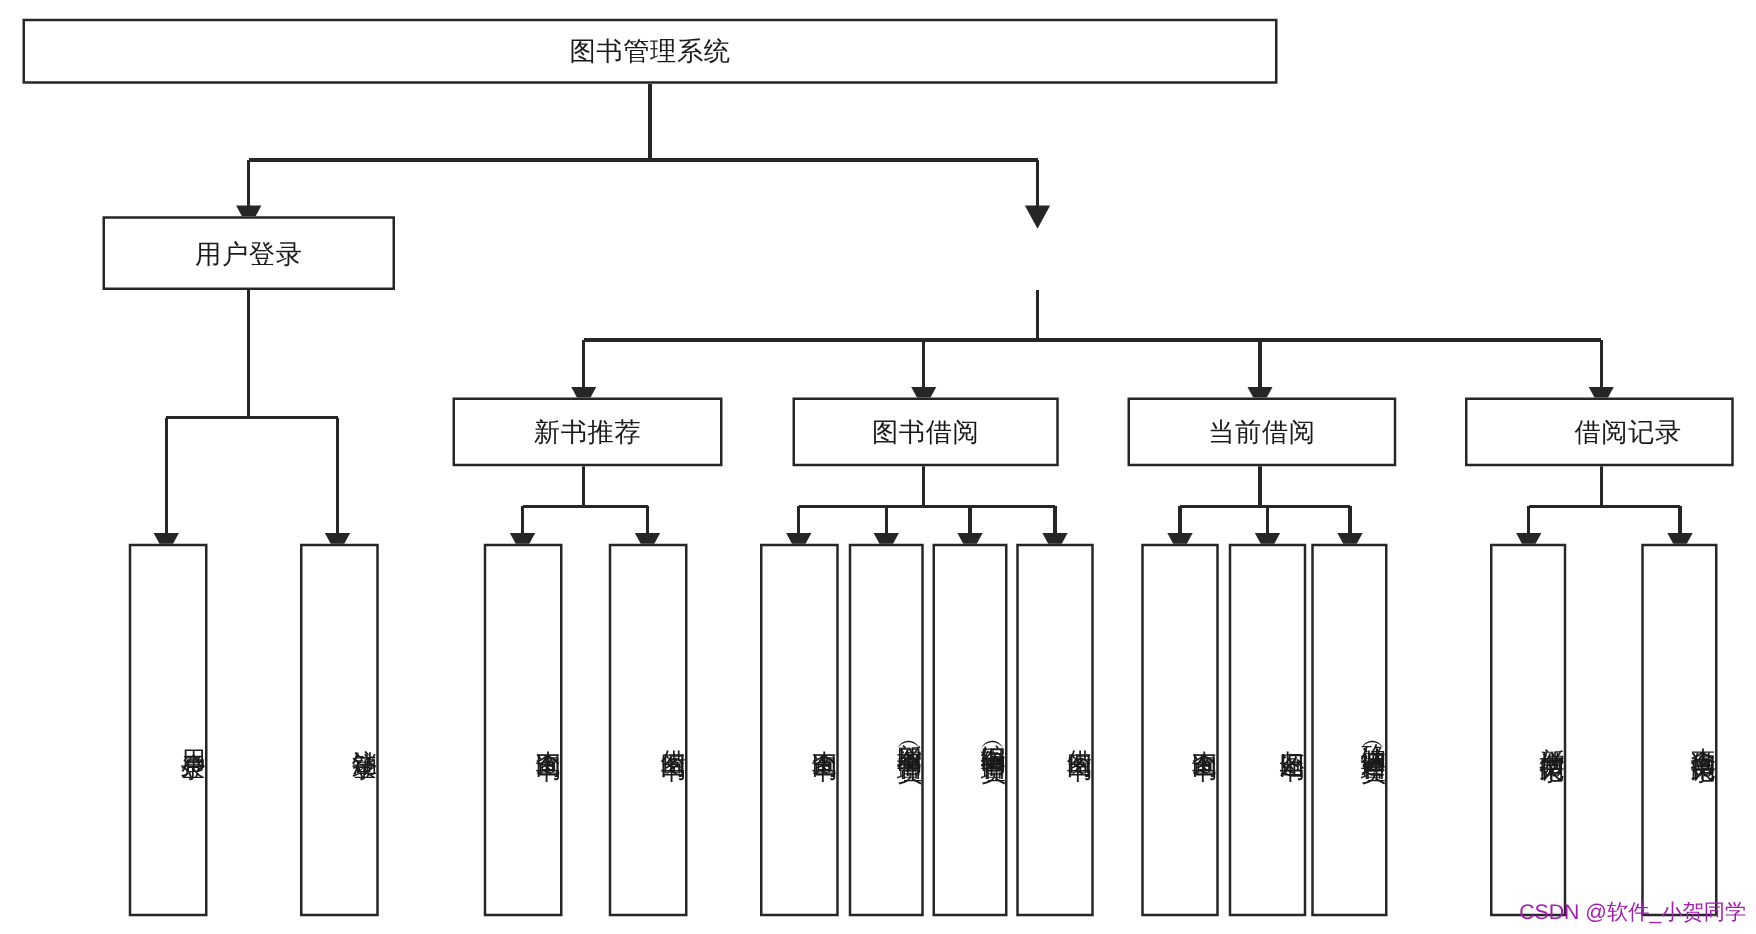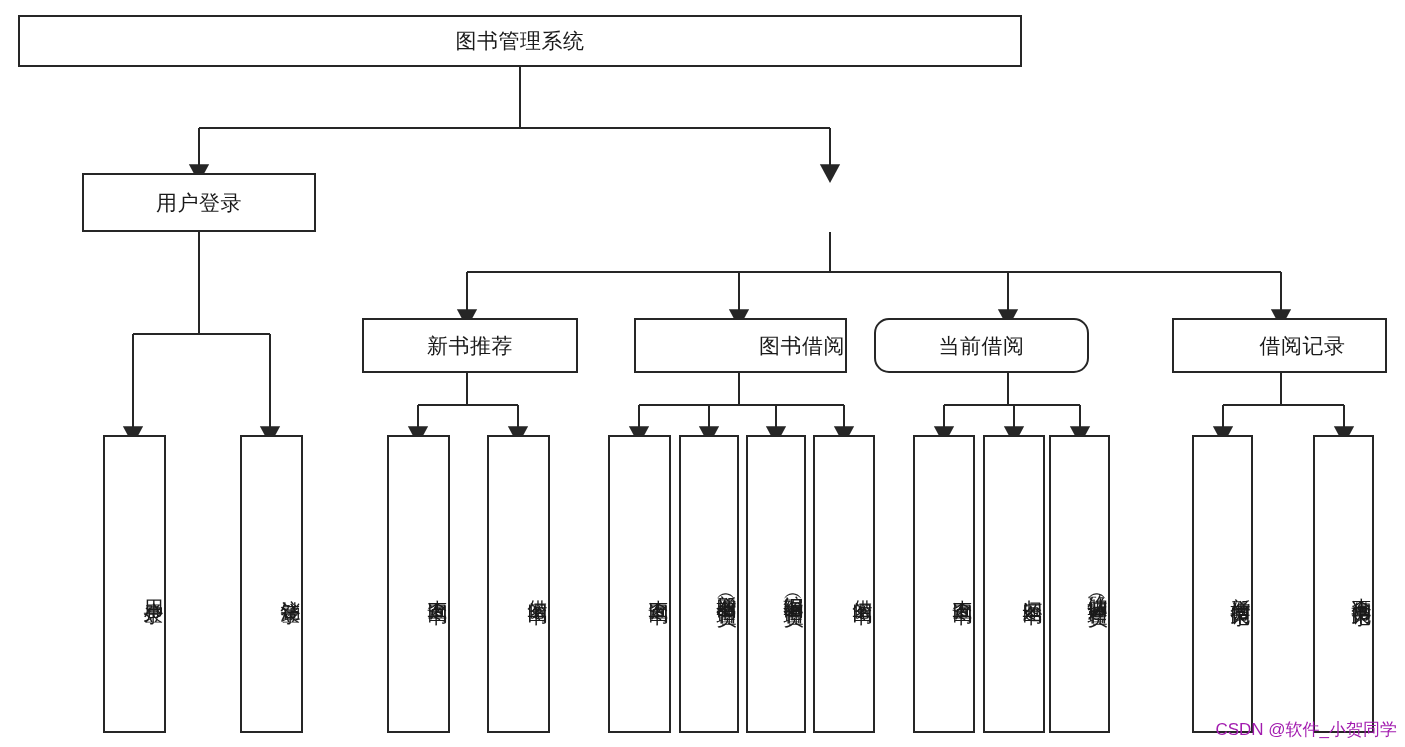--- a/index.html
+++ b/index.html
@@ -126,24 +126,24 @@
     <span class="label">图书管理系统</span>
   </div>
 
   <div class="node horiz" id="node-l1-0" style="left: 82px; top: 173px; width: 234px; height: 59px;">
     <span class="label">用户登录</span>
   </div>
 
   <div class="node horiz" id="node-l2-0" style="left: 362px; top: 318px; width: 216px; height: 55px;">
     <span class="label">新书推荐</span>
   </div>
-  <div class="node horiz" id="node-l2-1" style="left: 634px; top: 318px; width: 213px; height: 55px; justify-content: flex-end;">
+  <div class="node horiz" id="node-l2-1" style="left: 634px; top: 318px; width: 213px; height: 55px;">
     <span class="label">图书借阅</span>
   </div>
-  <div class="node horiz" id="node-l2-2" style="left: 874px; top: 318px; width: 215px; height: 55px; border-radius: 15px;">
+  <div class="node horiz" id="node-l2-2" style="left: 902px; top: 318px; width: 215px; height: 55px;">
     <span class="label">当前借阅</span>
   </div>
   <div class="node horiz" id="node-l2-3" style="left: 1172px; top: 318px; width: 215px; height: 55px; padding-left: 46px;">
     <span class="label">借阅记录</span>
   </div>
 
   <div class="node vert" id="node-leaf-0" style="left: 103px; top: 435px; width: 63px; height: 298px;">
     <span class="label">用户登录</span>
   </div>
   <div class="node vert" id="node-leaf-1" style="left: 240px; top: 435px; width: 63px; height: 298px;">

